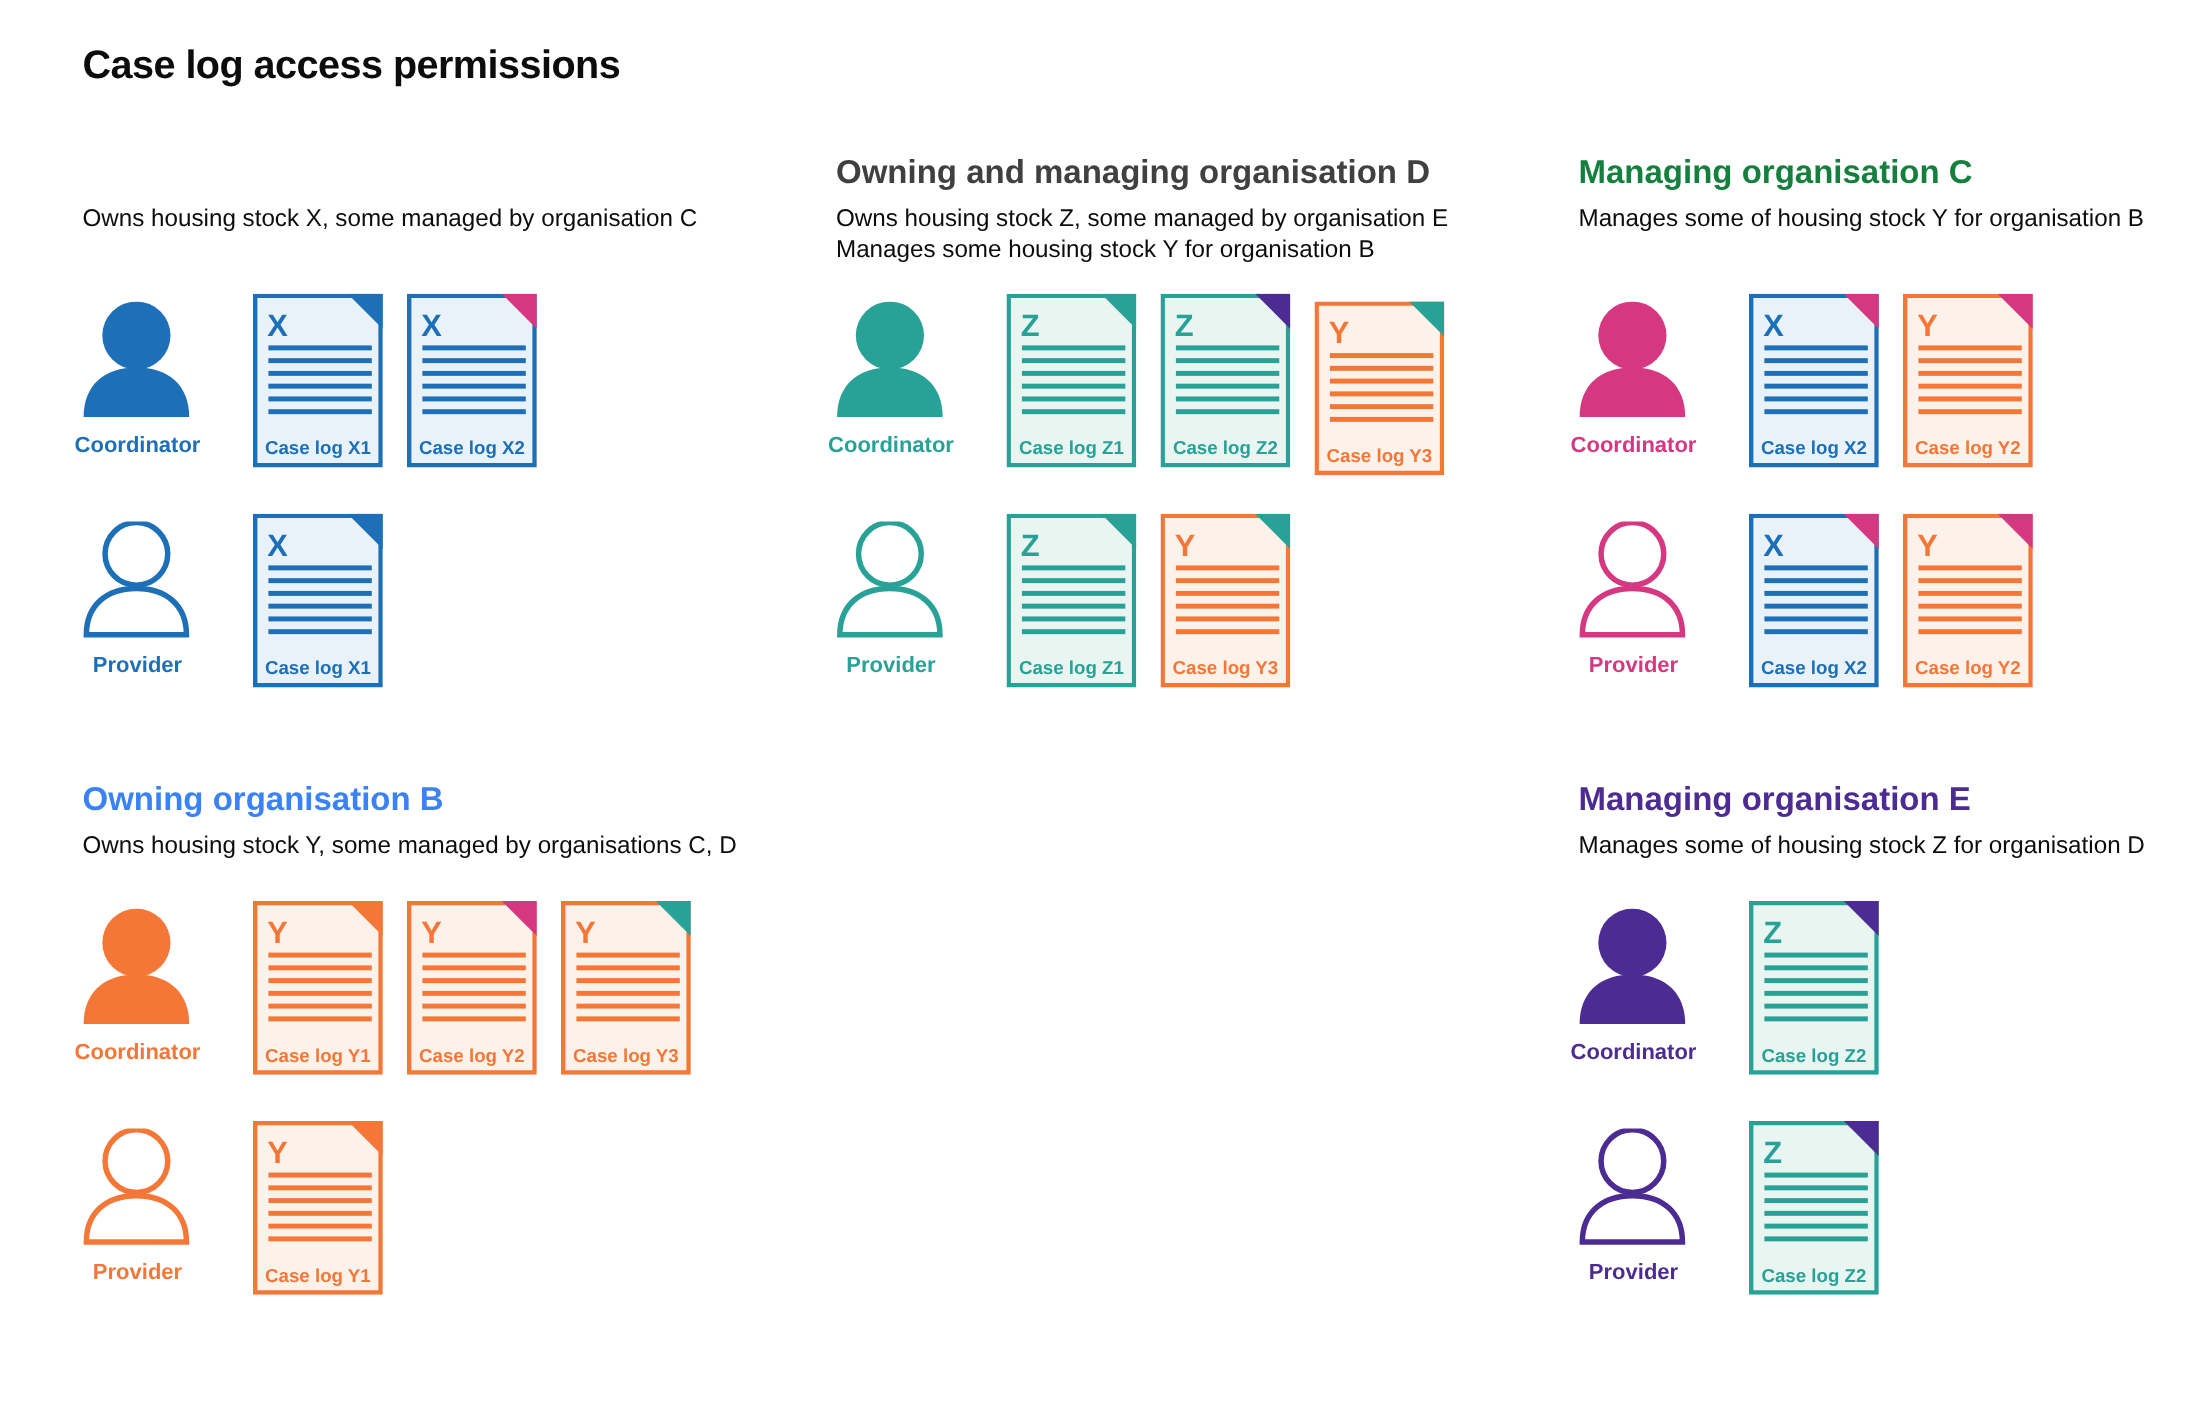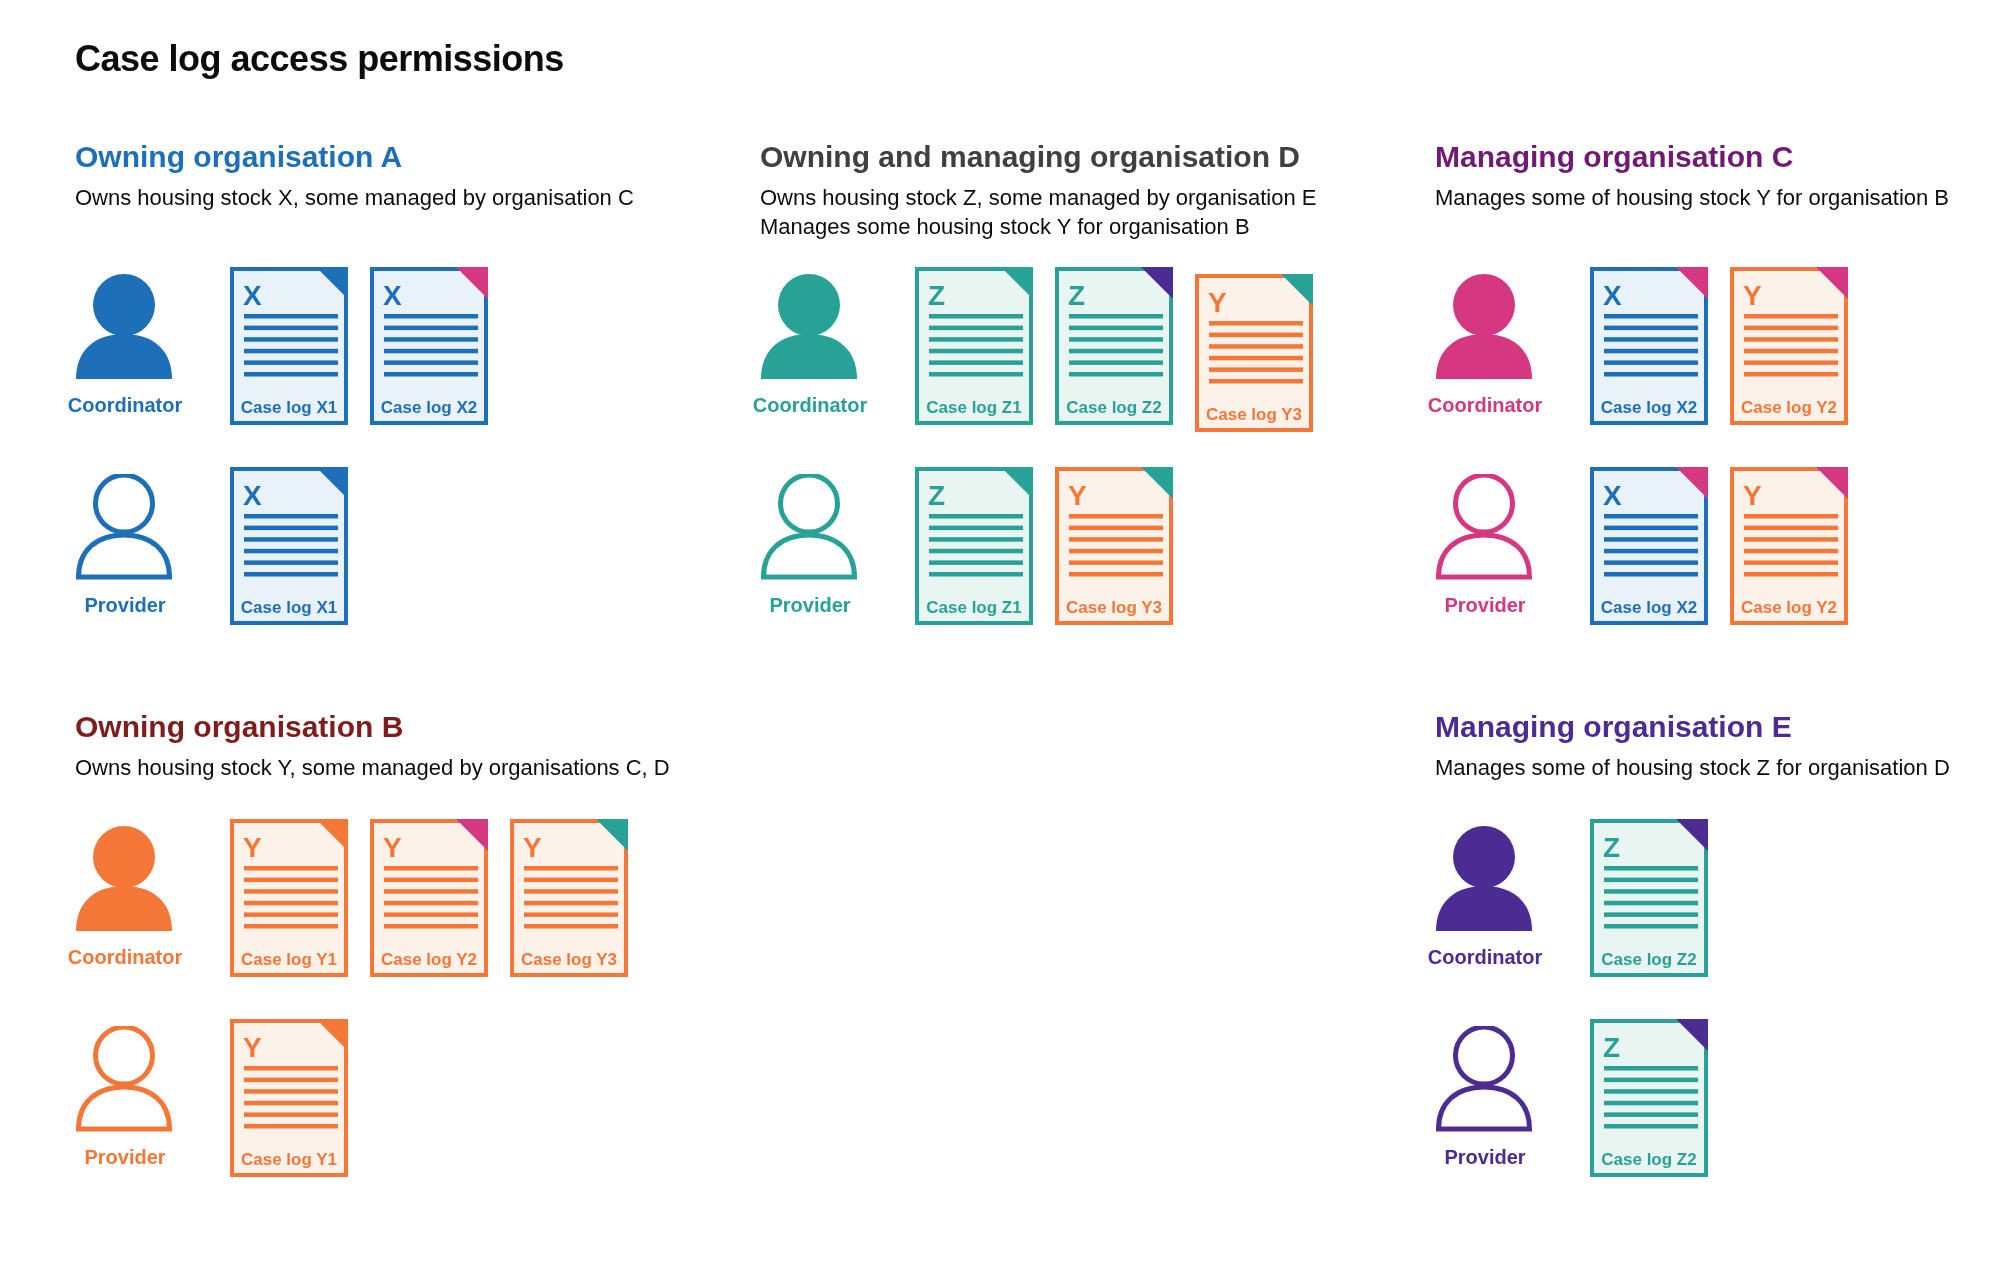--- a/index.html
+++ b/index.html
@@ -61,21 +61,20 @@
   svg { display: block; }
   svg text { font-family: "Liberation Sans", "DejaVu Sans", sans-serif; }
 </style>
 </head>
 <body>
 
 <div id="canvas">
   <h1 id="page-title">Case log access permissions</h1>
   <div id="sections">
       <div class="section" style="left: 45px; top: 141px;">
-        <h2 class="sec-title" style="color:#1d70b8">Owning organisation A</h2>
         <div class="sec-desc">
           <p>Owns housing stock X, some managed by organisation C</p>
         </div>
         <div class="role-row" style="top:126px">
           <div class="person">
             <svg width="100" height="108" viewBox="0 0 100 108">
               <circle cx="49" cy="31" r="31" fill="#1d70b8"></circle>
               <path d="M1 105 C1 76 20 60 49 60 C78 60 97 76 97 105 Z" fill="#1d70b8"></path>
             </svg>
           </div>
@@ -238,21 +237,21 @@
                 <rect x="14" y="81.8" width="94" height="4.5" fill="#f47738"></rect>
                 <rect x="14" y="93.4" width="94" height="4.5" fill="#f47738"></rect>
                 <rect x="14" y="105" width="94" height="4.5" fill="#f47738"></rect>
               </g>
               <text x="59" y="146" text-anchor="middle" font-size="17" font-weight="700" fill="#f47738">Case log Y3</text>
             </svg>
           </div>
         </div>
       </div>
       <div class="section" style="left: 1405px; top: 141px;">
-        <h2 class="sec-title" style="color:#701a75">Managing organisation C</h2>
+        <h2 class="sec-title" style="color:#15803d">Managing organisation C</h2>
         <div class="sec-desc">
           <p>Manages some of housing stock Y for organisation B</p>
         </div>
         <div class="role-row" style="top:126px">
           <div class="person">
             <svg width="100" height="108" viewBox="0 0 100 108">
               <circle cx="49" cy="31" r="31" fill="#d53880"></circle>
               <path d="M1 105 C1 76 20 60 49 60 C78 60 97 76 97 105 Z" fill="#d53880"></path>
             </svg>
           </div>
@@ -326,21 +325,21 @@
                 <rect x="14" y="81.8" width="94" height="4.5" fill="#f47738"></rect>
                 <rect x="14" y="93.4" width="94" height="4.5" fill="#f47738"></rect>
                 <rect x="14" y="105" width="94" height="4.5" fill="#f47738"></rect>
               </g>
               <text x="59" y="146" text-anchor="middle" font-size="17" font-weight="700" fill="#f47738">Case log Y2</text>
             </svg>
           </div>
         </div>
       </div>
       <div class="section" style="left: 45px; top: 711px;">
-        <h2 class="sec-title" style="color:#7f1d1d">Owning organisation B</h2>
+        <h2 class="sec-title" style="color:#3b82f6">Owning organisation B</h2>
         <div class="sec-desc">
           <p>Owns housing stock Y, some managed by organisations C, D</p>
         </div>
         <div class="role-row" style="top:108px">
           <div class="person">
             <svg width="100" height="108" viewBox="0 0 100 108">
               <circle cx="49" cy="31" r="31" fill="#f47738"></circle>
               <path d="M1 105 C1 76 20 60 49 60 C78 60 97 76 97 105 Z" fill="#f47738"></path>
             </svg>
           </div>

